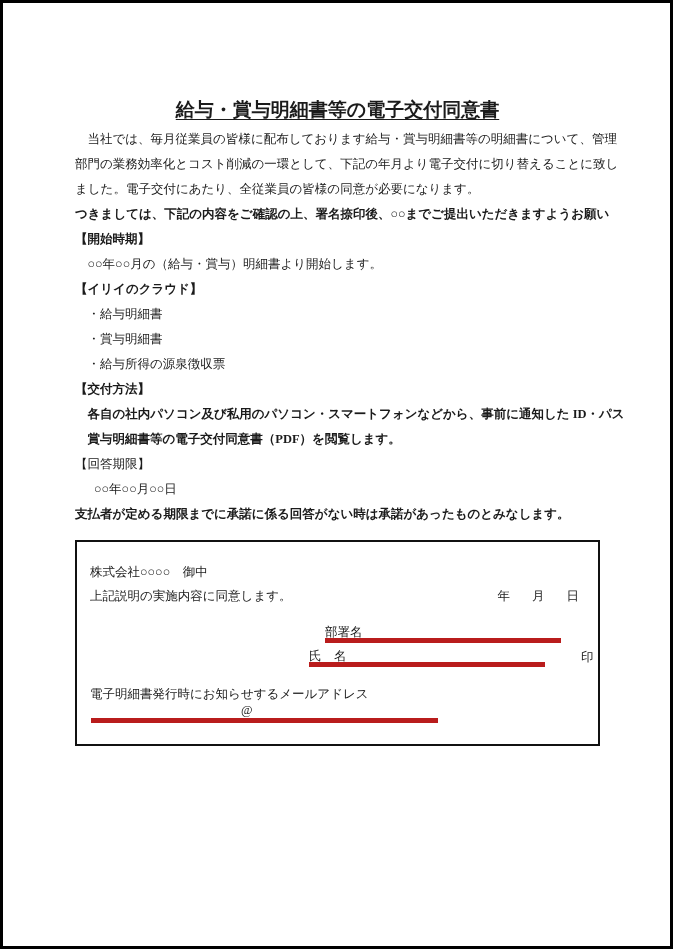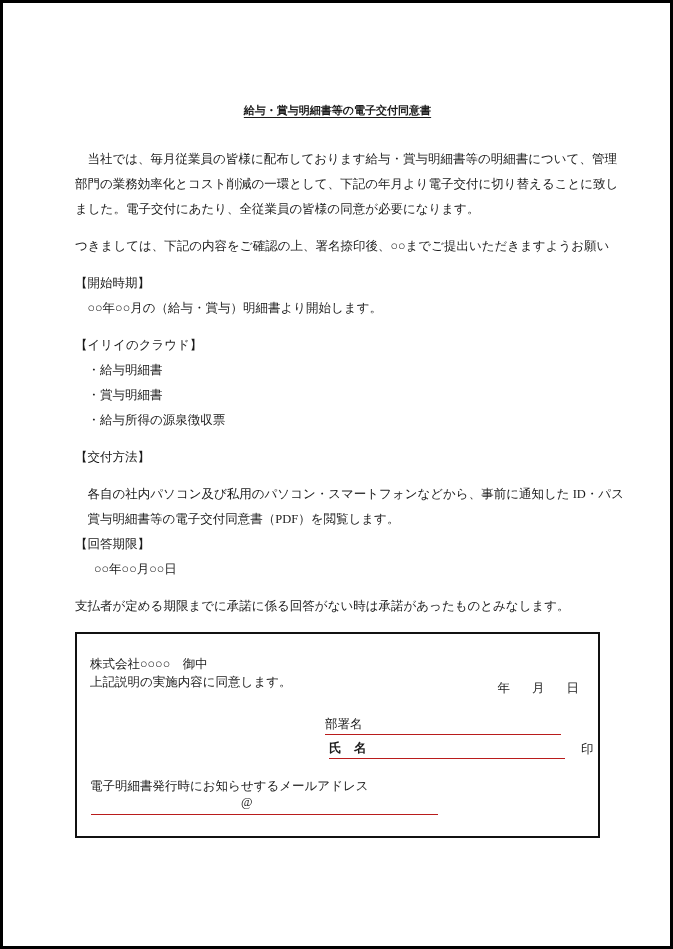--- a/index.html
+++ b/index.html
@@ -14,50 +14,50 @@
     overflow: hidden;
     position: relative;
   }
   .content {
     padding: 96px 70px 0 72px;
     font-size: 12.5px;
     line-height: 25px;
   }
   .doc-title {
     text-align: center;
-    font-size: 11px;
+    font-size: 19px;
     font-weight: bold;
     line-height: 22px;
     text-decoration: underline;
     text-underline-offset: 3px;
   }
   .line { white-space: nowrap; }
-  .mt18 { margin-top: 26px; }
+  .mt18 { margin-top: 6px; }
   .mt13 { margin-top: 13px; }
-  .mt10 { margin-top: 12px; }
+  .mt10 { margin-top: 0; font-weight: bold; }
   .indent1 { padding-left: 12.5px; }
   .indent15 { padding-left: 19px; }
   .ti1 { text-indent: 12.5px; }
   .form-box {
     position: relative;
     height: 206px;
     border: 2px solid #111;
   }
   .fb-abs { position: absolute; line-height: 17px; white-space: nowrap; }
   .fb-addressee { left: 13px; top: 22px; }
-  .fb-agreement { left: 13px; top: 40px; }
+  .fb-agreement { left: 13px; top: 46px; }
   .fb-date { right: 19px; top: 46px; display: flex; gap: 22px; }
   .fb-field {
     position: absolute;
-    border-bottom: 1px solid #b91c1c;
+    border-bottom: 5px solid #b91c1c;
     line-height: 20px;
     white-space: nowrap;
   }
   .fb-dept { left: 248px; top: 80px; width: 236px; height: 21px; }
-  .fb-name { left: 252px; top: 104px; width: 236px; height: 21px; font-weight: bold; }
+  .fb-name { left: 232px; top: 104px; width: 236px; height: 21px; }
   .fb-seal { left: 504px; top: 107px; }
   .fb-email-note { left: 13px; top: 144px; }
   .fb-email-line { left: 14px; top: 156px; width: 347px; height: 25px; line-height: 25px; }
   .fb-email-line .at { margin-left: 150px; }
 </style>
 </head>
 <body>
 
 <div class="page">
   <div class="content">

